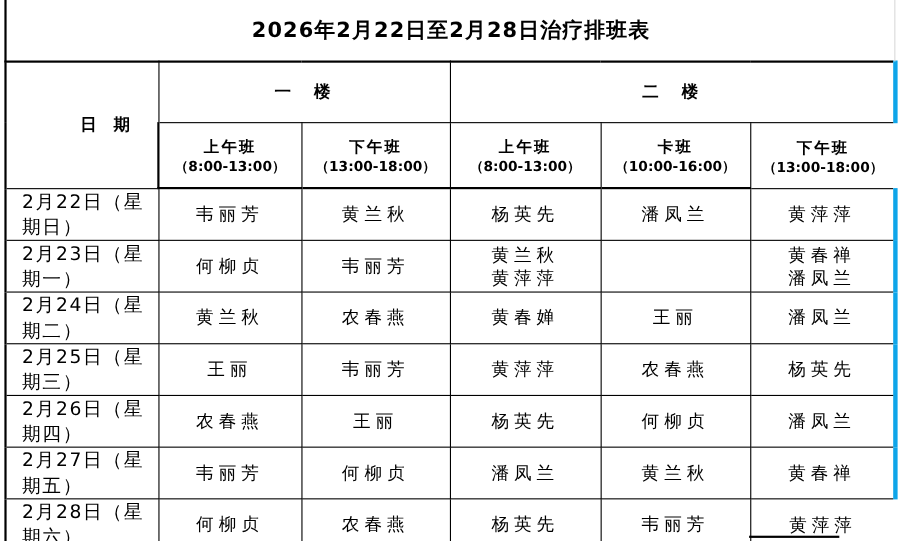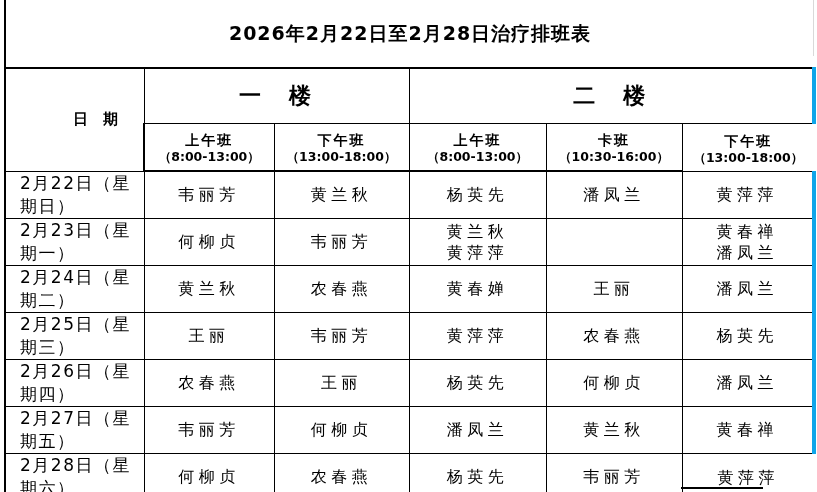--- a/index.html
+++ b/index.html
@@ -31,45 +31,45 @@
     vertical-align: middle;
     padding: 0;
     overflow: hidden;
   }
   
   td:first-child { border-left: 2px solid #000; }
   td:last-child  { border-right: 4px solid #0ea5e9; }
   tbody tr:last-child td { border-bottom: 2px solid #000; }
 
   
-  tr.title-row { height: 68px; }
+  tr.title-row { height: 56px; }
   td.title-cell {
     border-top: 0;
     border-right: 0;
     border-left: 2px solid #000;
     border-bottom: 2px solid #000;
     font-size: 19px;
     font-weight: bold;
     letter-spacing: 1px;
   }
 
   tr.floor-row { height: 55px; }
   td.date-head {
     font-weight: bold;
     font-size: 15px;
     letter-spacing: 5px;
     padding-left: 47px;
   }
   td.floor-head {
     font-weight: bold;
-    font-size: 22px;
+    font-size: 15px;
     letter-spacing: 3px;
   }
 
-  tr.shift-row { height: 48px; }
+  tr.shift-row { height: 60px; }
   .shift-name {
     font-weight: bold;
     font-size: 14px;
     letter-spacing: 2px;
     line-height: 18px;
     margin-top: 3px;
   }
   .shift-time {
     font-weight: bold;
     font-size: 12.5px;
@@ -146,21 +146,21 @@
         <td>
           <div class="shift-name">下午班</div>
           <div class="shift-time">（13:00-18:00）</div>
         </td>
         <td>
           <div class="shift-name">上午班</div>
           <div class="shift-time">（8:00-13:00）</div>
         </td>
         <td>
           <div class="shift-name">卡班</div>
-          <div class="shift-time">（10:30-16:00）</div>
+          <div class="shift-time">（10:00-16:00）</div>
         </td>
         <td>
           <div class="shift-name">下午班</div>
           <div class="shift-time">（13:00-18:00）</div>
         </td>
       </tr>
     </tbody>
     <tbody id="rows">
         <tr class="data-row">
           <td class="date-cell">2月22日（星期日）</td>

